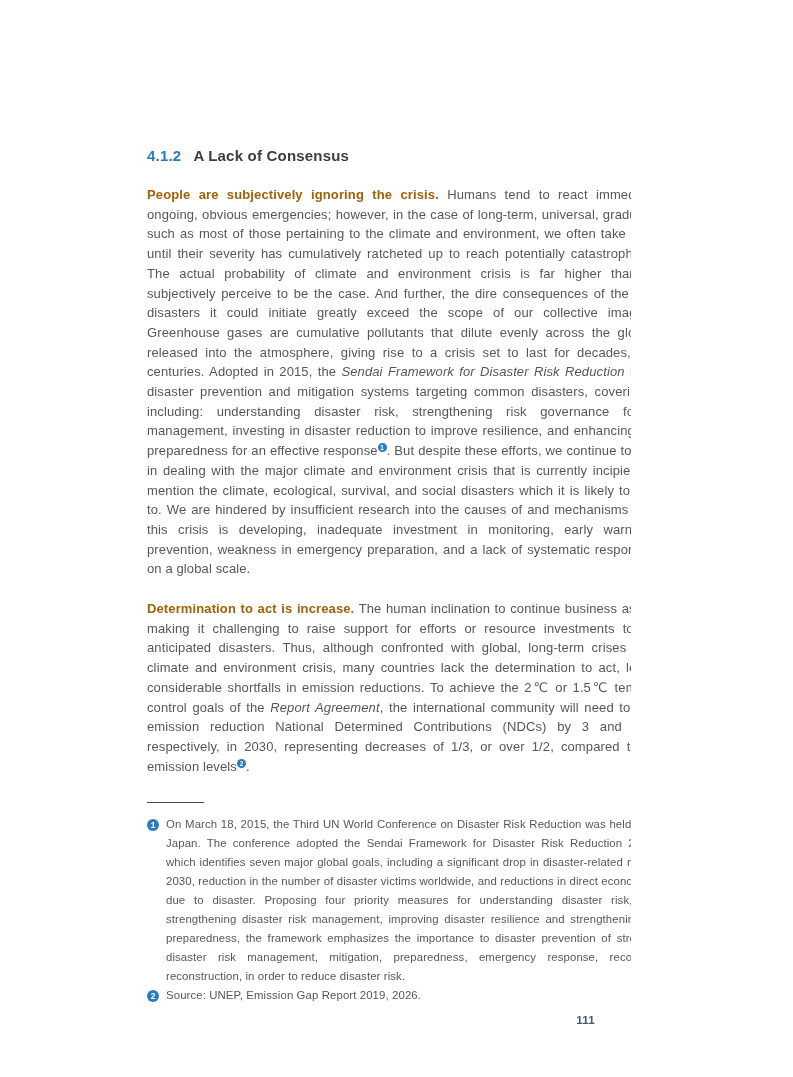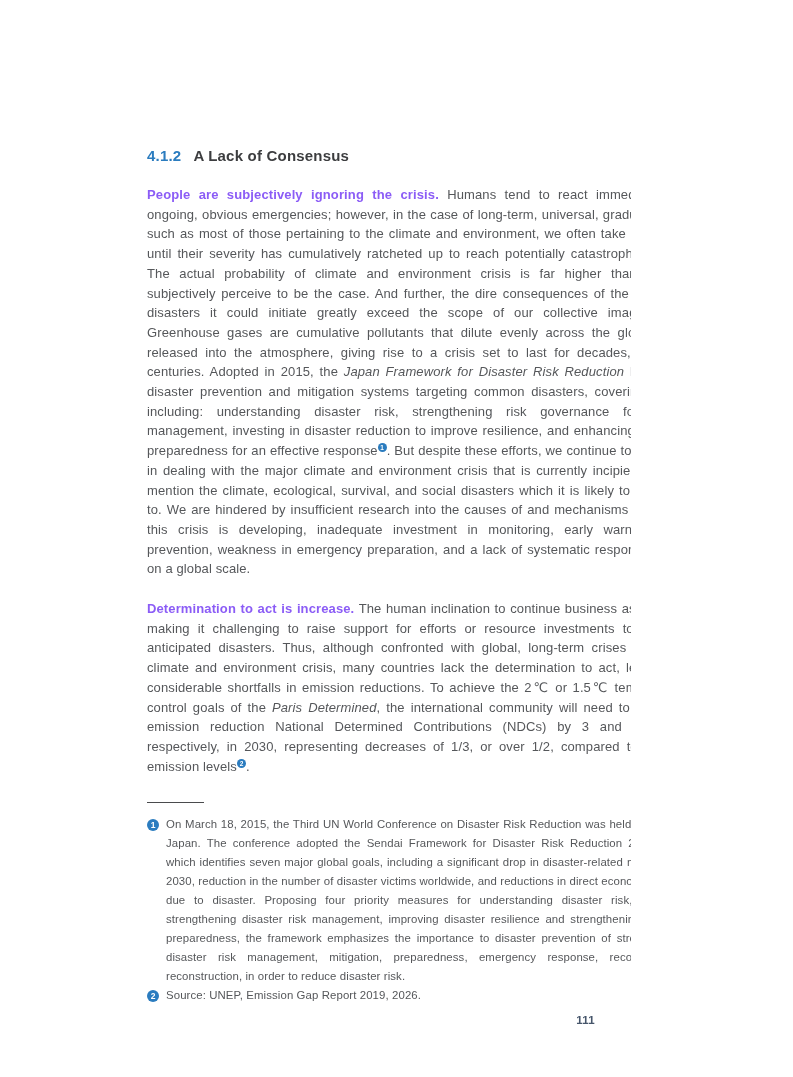--- a/index.html
+++ b/index.html
@@ -31,21 +31,21 @@
   }
   .para {
     margin-top: 20px;
     font-size: 13px;
     line-height: 19.7px;
     text-align: justify;
     color: #55575a;
     letter-spacing: 0.12px;
   }
   .lead {
-    color: #8b5cf6;
+    color: #a16207;
     font-weight: bold;
   }
   .fnref {
     display: inline-block;
     width: 9px;
     height: 9px;
     background: #2b7cbf;
     border-radius: 50%;
     color: #ffffff;
     font-size: 6.5px;
@@ -106,26 +106,26 @@
 <body>
 
 <div class="page">
 
   <main class="content">
 
     <h1 class="heading"><span class="heading-num">4.1.2</span><span class="heading-title">A Lack of Consensus</span></h1>
 
     <p class="para"><strong class="lead">People are subjectively ignoring the crisis.</strong>
 <span>Humans tend to react immediately to ongoing, obvious emergencies; however, in the case of long-term, universal, gradual crises such as most of those pertaining to the climate and environment, we often take no action until their severity has cumulatively ratcheted up to reach potentially catastrophic levels. The actual probability of climate and environment crisis is far higher than people subjectively perceive to be the case. And further, the dire consequences of the systemic disasters it could initiate greatly exceed the scope of our collective imaginations. Greenhouse gases are cumulative pollutants that dilute evenly across the globe once released into the atmosphere, giving rise to a crisis set to last for decades, or even centuries. Adopted in 2015, the</span>
-<em>Japan Framework for Disaster Risk Reduction</em>
+<em>Sendai Framework for Disaster Risk Reduction</em>
 <span>highlights disaster prevention and mitigation systems targeting common disasters, covering topics including: understanding disaster risk, strengthening risk governance for better management, investing in disaster reduction to improve resilience, and enhancing disaster preparedness for an effective response</span><sup class="fnref">1</sup><span>. But despite these efforts, we continue to fall short in dealing with the major climate and environment crisis that is currently incipient, not to mention the climate, ecological, survival, and social disasters which it is likely to give rise to. We are hindered by insufficient research into the causes of and mechanisms by which this crisis is developing, inadequate investment in monitoring, early warning, and prevention, weakness in emergency preparation, and a lack of systematic response plans on a global scale.</span></p>
 
     <p class="para"><strong class="lead">Determination to act is increase.</strong>
 <span>The human inclination to continue business as usual is making it challenging to raise support for efforts or resource investments to prevent anticipated disasters. Thus, although confronted with global, long-term crises including climate and environment crisis, many countries lack the determination to act, leading to considerable shortfalls in emission reductions. To achieve the 2℃ or 1.5℃ temperature control goals of the</span>
-<em>Paris Determined</em><span>, the international community will need to increase emission reduction National Determined Contributions (NDCs) by 3 and 5 times, respectively, in 2030, representing decreases of 1/3, or over 1/2, compared to current emission levels</span><sup class="fnref">2</sup><span>.</span></p>
+<em>Report Agreement</em><span>, the international community will need to increase emission reduction National Determined Contributions (NDCs) by 3 and 5 times, respectively, in 2030, representing decreases of 1/3, or over 1/2, compared to current emission levels</span><sup class="fnref">2</sup><span>.</span></p>
 
   </main>
 
   <footer class="footnotes">
     <div class="fn-divider"></div>
 
     <div class="fn-item">
       <span class="fn-marker">1</span>
       <span class="fn-text">On March 18, 2015, the Third UN World Conference on Disaster Risk Reduction was held in Sendai, Japan. The conference adopted the Sendai Framework for Disaster Risk Reduction 2015-2030, which identifies seven major global goals, including a significant drop in disaster-related mortality by 2030, reduction in the number of disaster victims worldwide, and reductions in direct economic losses due to disaster. Proposing four priority measures for understanding disaster risk, including strengthening disaster risk management, improving disaster resilience and strengthening disaster preparedness, the framework emphasizes the importance to disaster prevention of strengthening disaster risk management, mitigation, preparedness, emergency response, recovery, and reconstruction, in order to reduce disaster risk.</span>
     </div>

